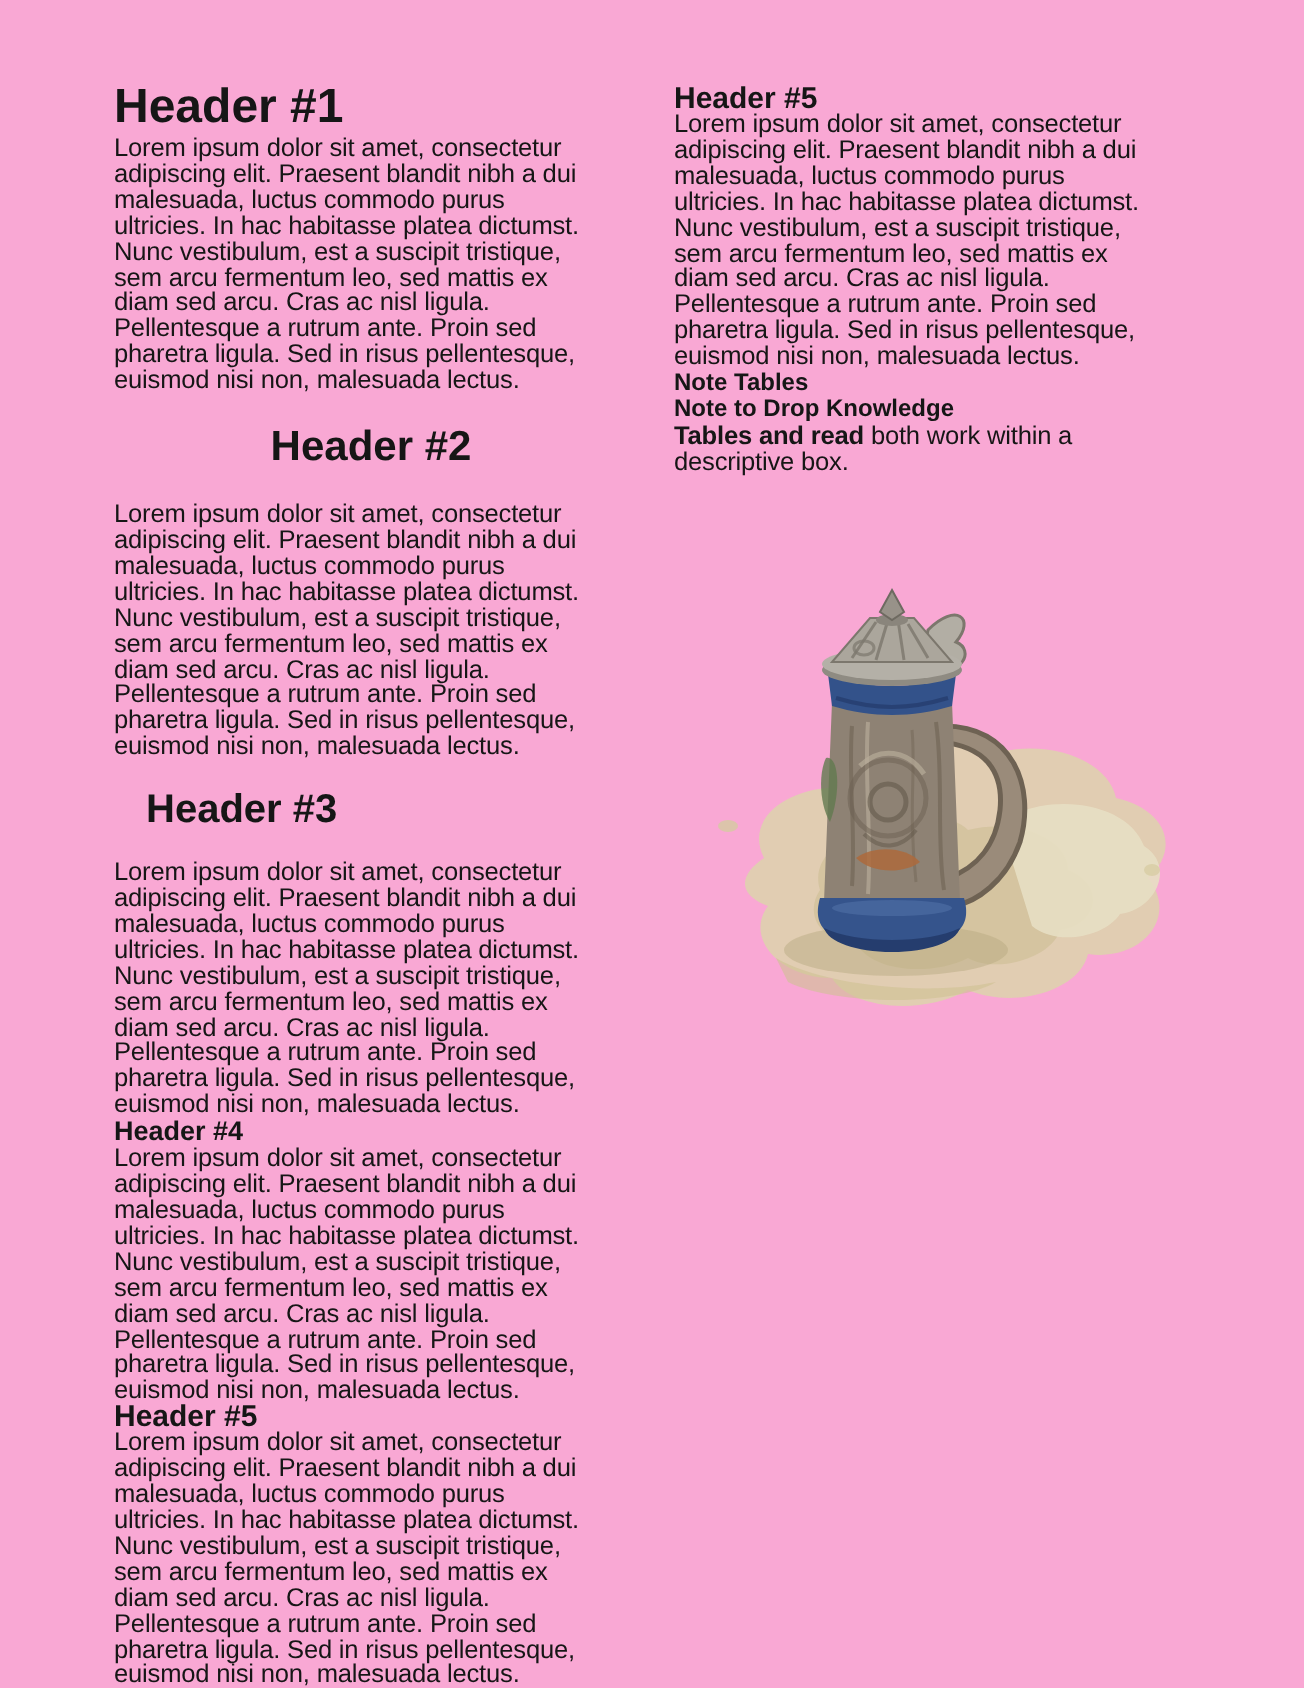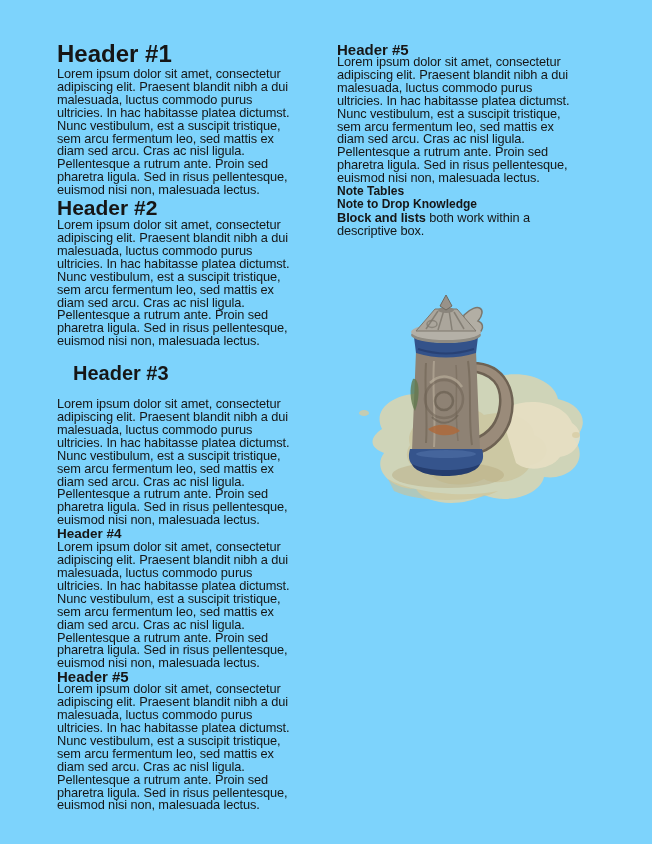--- a/index.html
+++ b/index.html
@@ -1,35 +1,35 @@
 <!DOCTYPE html>
 <html><head>
 <meta charset="utf-8">
 <style>
   html, body { margin: 0; padding: 0; background: #ffffff; }
   * { box-sizing: border-box; }
   .page {
     position: relative;
     width: 652px;
     height: 844px;
-    background: #7dd3fc;
+    background: #f9a8d4;
     color: #161616;
     font-family: "Liberation Sans", sans-serif;
     overflow: hidden;
   }
   .columns {
     position: absolute;
     left: 57px;
     top: 40px;
     display: flex;
     gap: 23px;
   }
   .col { width: 257px; }
   .h1 { font-size: 24px; line-height: 28px; font-weight: bold; margin: 0; }
-  .h2 { font-size: 21px; line-height: 22px; font-weight: bold; margin: 0; }
+  .h2 { font-size: 21px; line-height: 22px; font-weight: bold; margin: 16px; text-align: center; }
   .h3 { font-size: 20px; line-height: 18px; font-weight: bold; margin: 16px; }
   .h4 { font-size: 13.5px; line-height: 14px; font-weight: bold; margin: 0; }
   .h5 { font-size: 15px; line-height: 12px; font-weight: bold; margin: 0; padding-top: 1px; }
   .body-text {
     font-size: 12.8px;
     line-height: 12.9px;
     letter-spacing: -0.1px;
     margin: 0;
     white-space: pre;
   }
@@ -144,21 +144,21 @@
 Pellentesque a rutrum ante. Proin sed
 pharetra ligula. Sed in risus pellentesque,
 euismod nisi non, malesuada lectus.</p>
       </div>
       <div>
         <div class="note-label">Note Tables</div>
       </div>
       <div>
         <div class="note-label">Note to Drop Knowledge</div>
       </div>
-      <p class="note-text"><span class="bold-run">Block and lists</span><span> both work within a
+      <p class="note-text"><span class="bold-run">Tables and read</span><span> both work within a
 descriptive box.</span></p>
     </div>
 
   </div>
 
   <div class="illustration">
     <svg width="260" height="220" viewBox="0 0 260 220" xmlns="http://www.w3.org/2000/svg">
 
       <g>
         <path d="M34 136 C22 112 56 96 82 102 C86 76 122 70 142 86 C172 74 206 86 210 106 C236 112 242 132 226 146 C242 166 222 188 196 184 C192 202 160 212 136 202 C110 216 76 210 68 196 C42 196 24 176 36 160 C20 154 22 144 34 136 Z" fill="#ddd3ac" opacity="0.85"></path>

